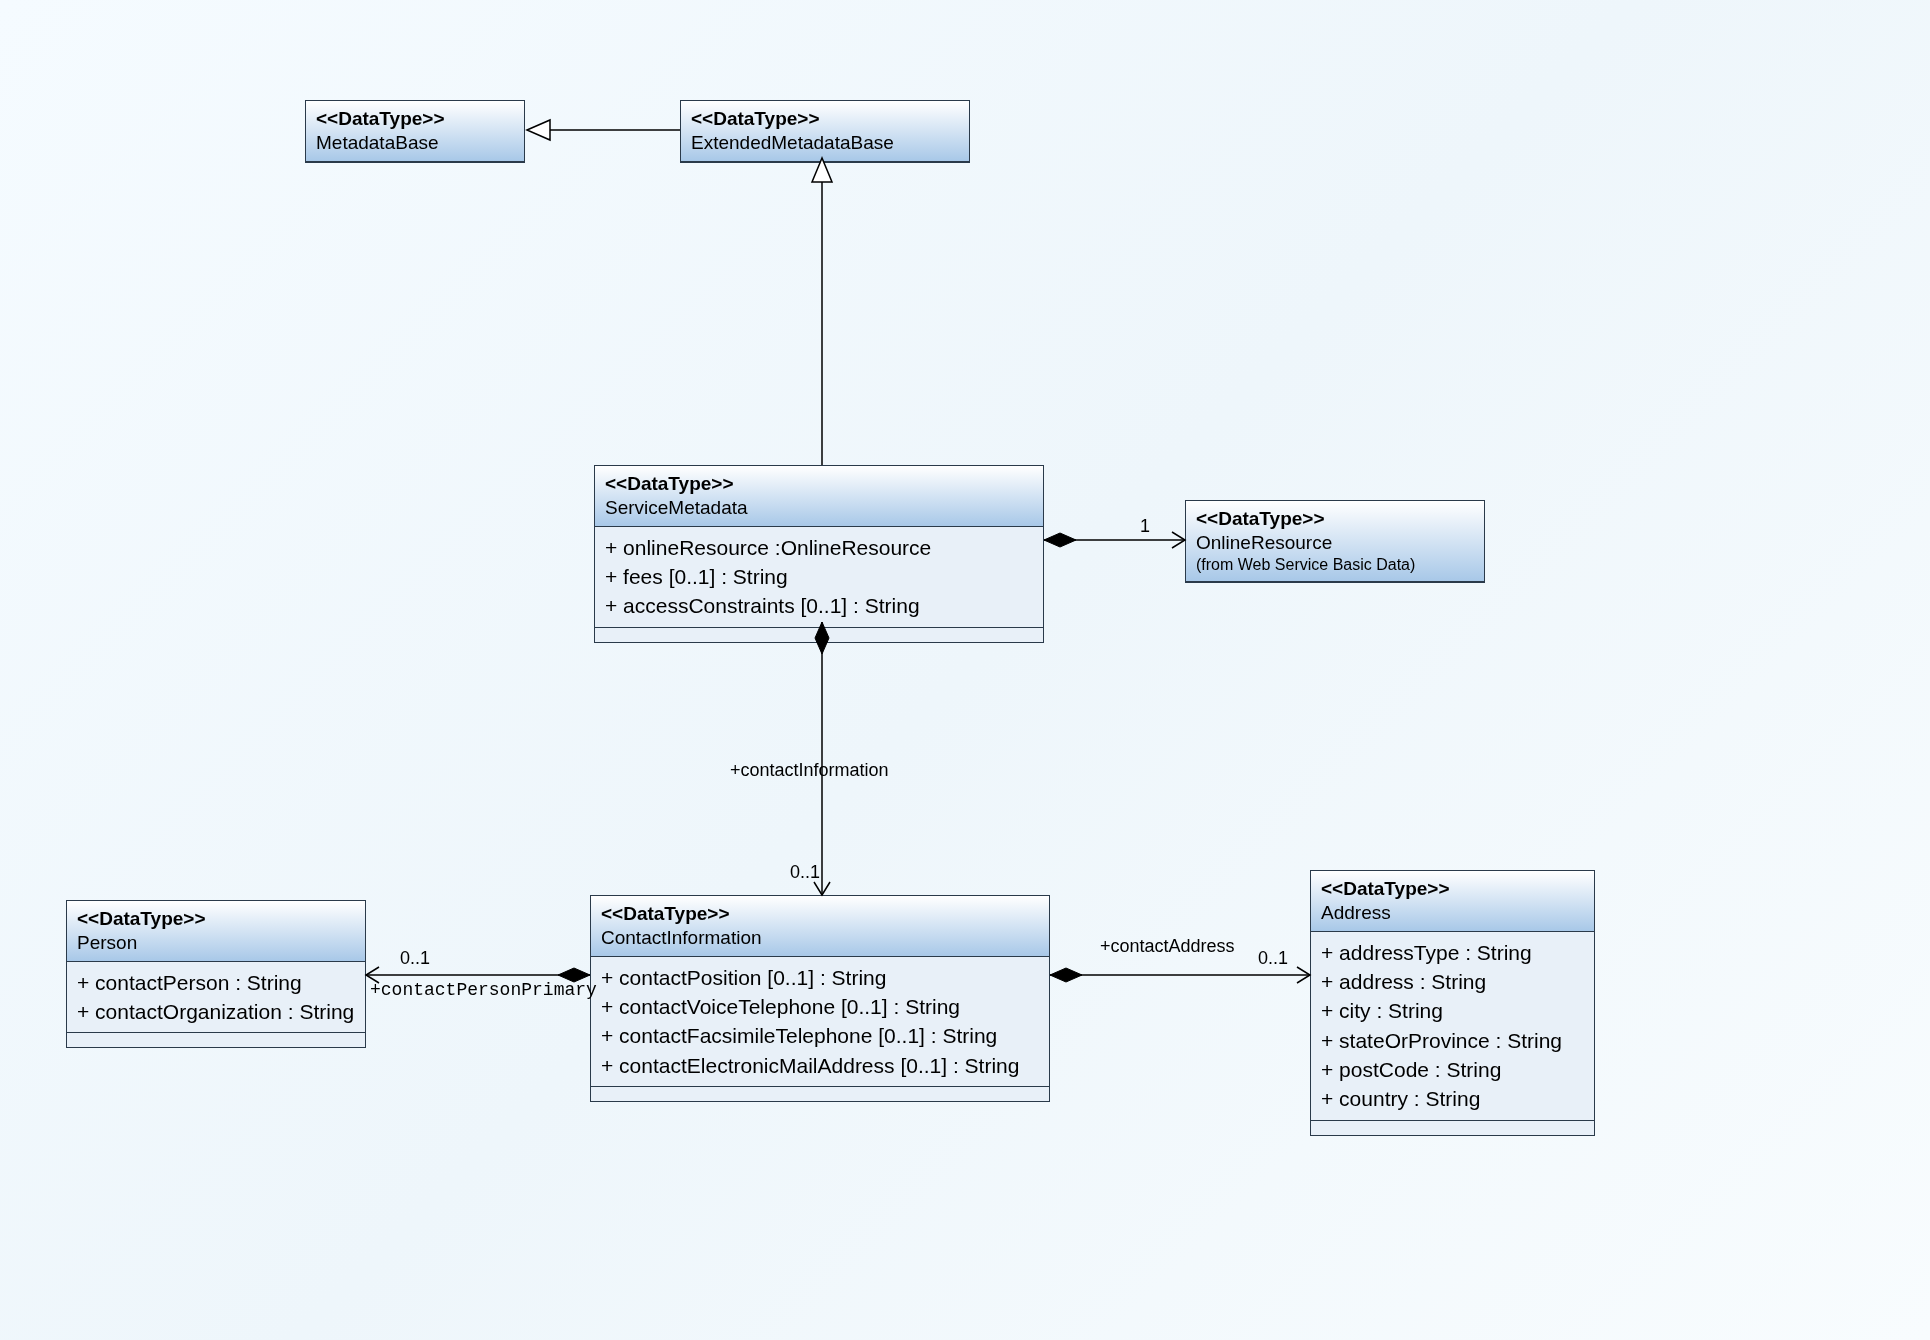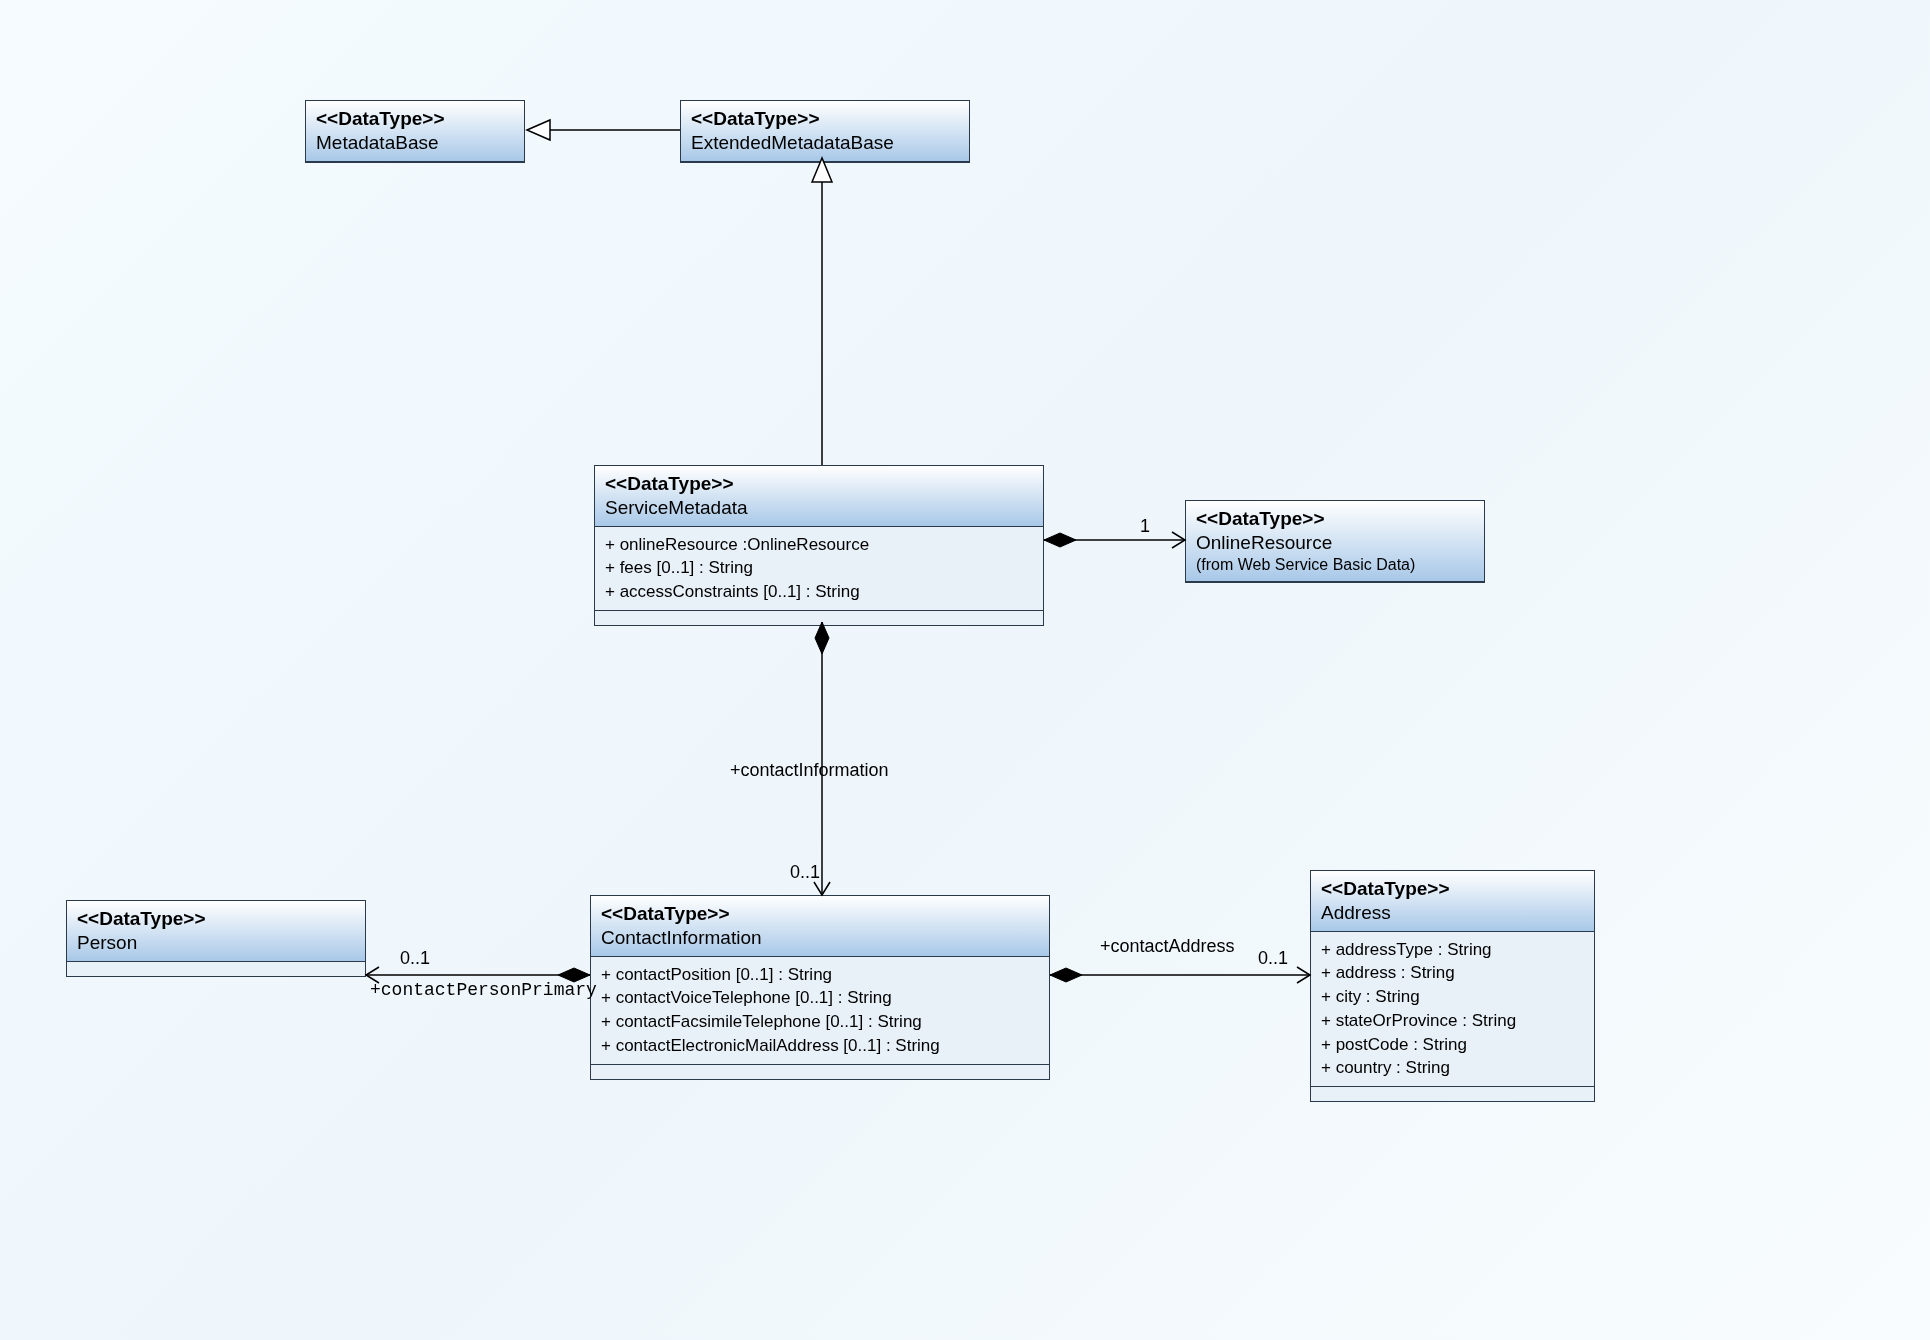--- a/index.html
+++ b/index.html
@@ -24,21 +24,21 @@
     padding: 6px 10px;
     border-bottom: 1px solid #2a3a4a;
     font-size: 19px;
     line-height: 1.25;
   }
   .class-header .stereo { font-weight: bold; }
   .class-header .name { font-weight: normal; }
   .class-header .from { font-size: 16px; }
   .class-attrs {
     padding: 6px 10px;
-    font-size: 17px;
+    font-size: 21px;
     line-height: 1.4;
     border-bottom: 1px solid #2a3a4a;
     min-height: 8px;
     text-align: left;
   }
   .class-ops {
     min-height: 10px;
     padding: 2px 10px;
   }
   svg.connectors {
@@ -104,20 +104,24 @@
     <div>+ contactElectronicMailAddress [0..1] : String</div>
   </div>
   <div class="class-ops"></div>
 </div>
 
 <div class="class-box" style="left:66px; top:900px; width:300px;">
   <div class="class-header">
     <div class="stereo">&lt;&lt;DataType&gt;&gt;</div>
     <div class="name">Person</div>
   </div>
+  <div class="class-attrs">
+    <div>+ contactPerson : String</div>
+    <div>+ contactOrganization : String</div>
+  </div>
   <div class="class-ops"></div>
 </div>
 
 <div class="class-box" style="left:1310px; top:870px; width:285px;">
   <div class="class-header">
     <div class="stereo">&lt;&lt;DataType&gt;&gt;</div>
     <div class="name">Address</div>
   </div>
   <div class="class-attrs">
     <div>+ addressType : String</div>

